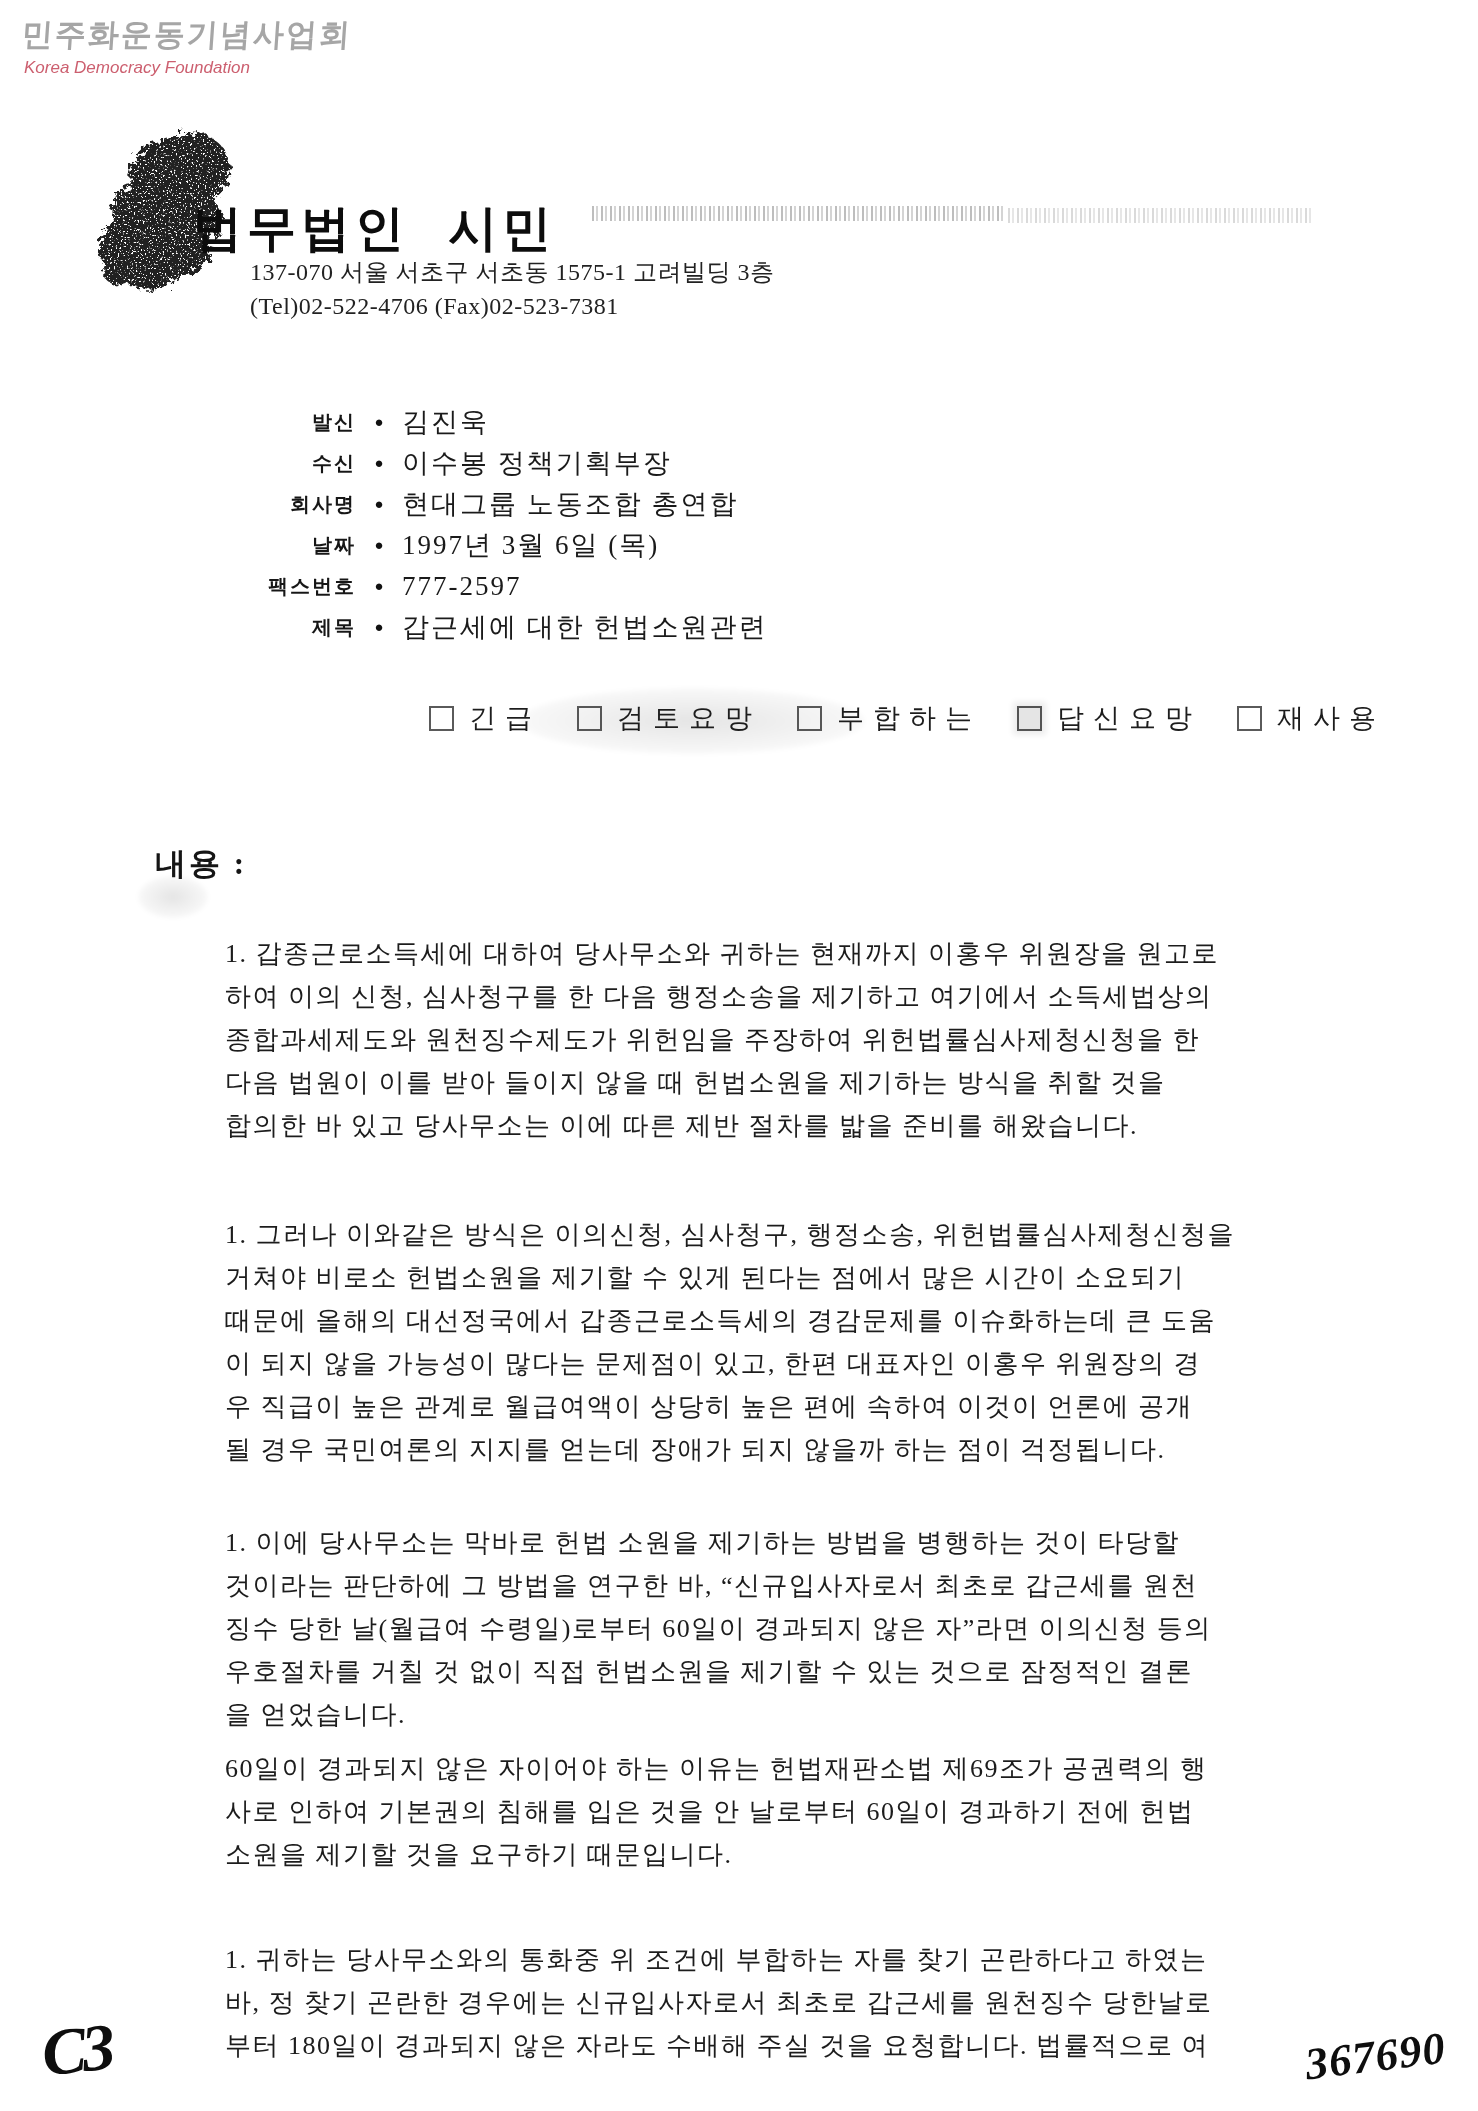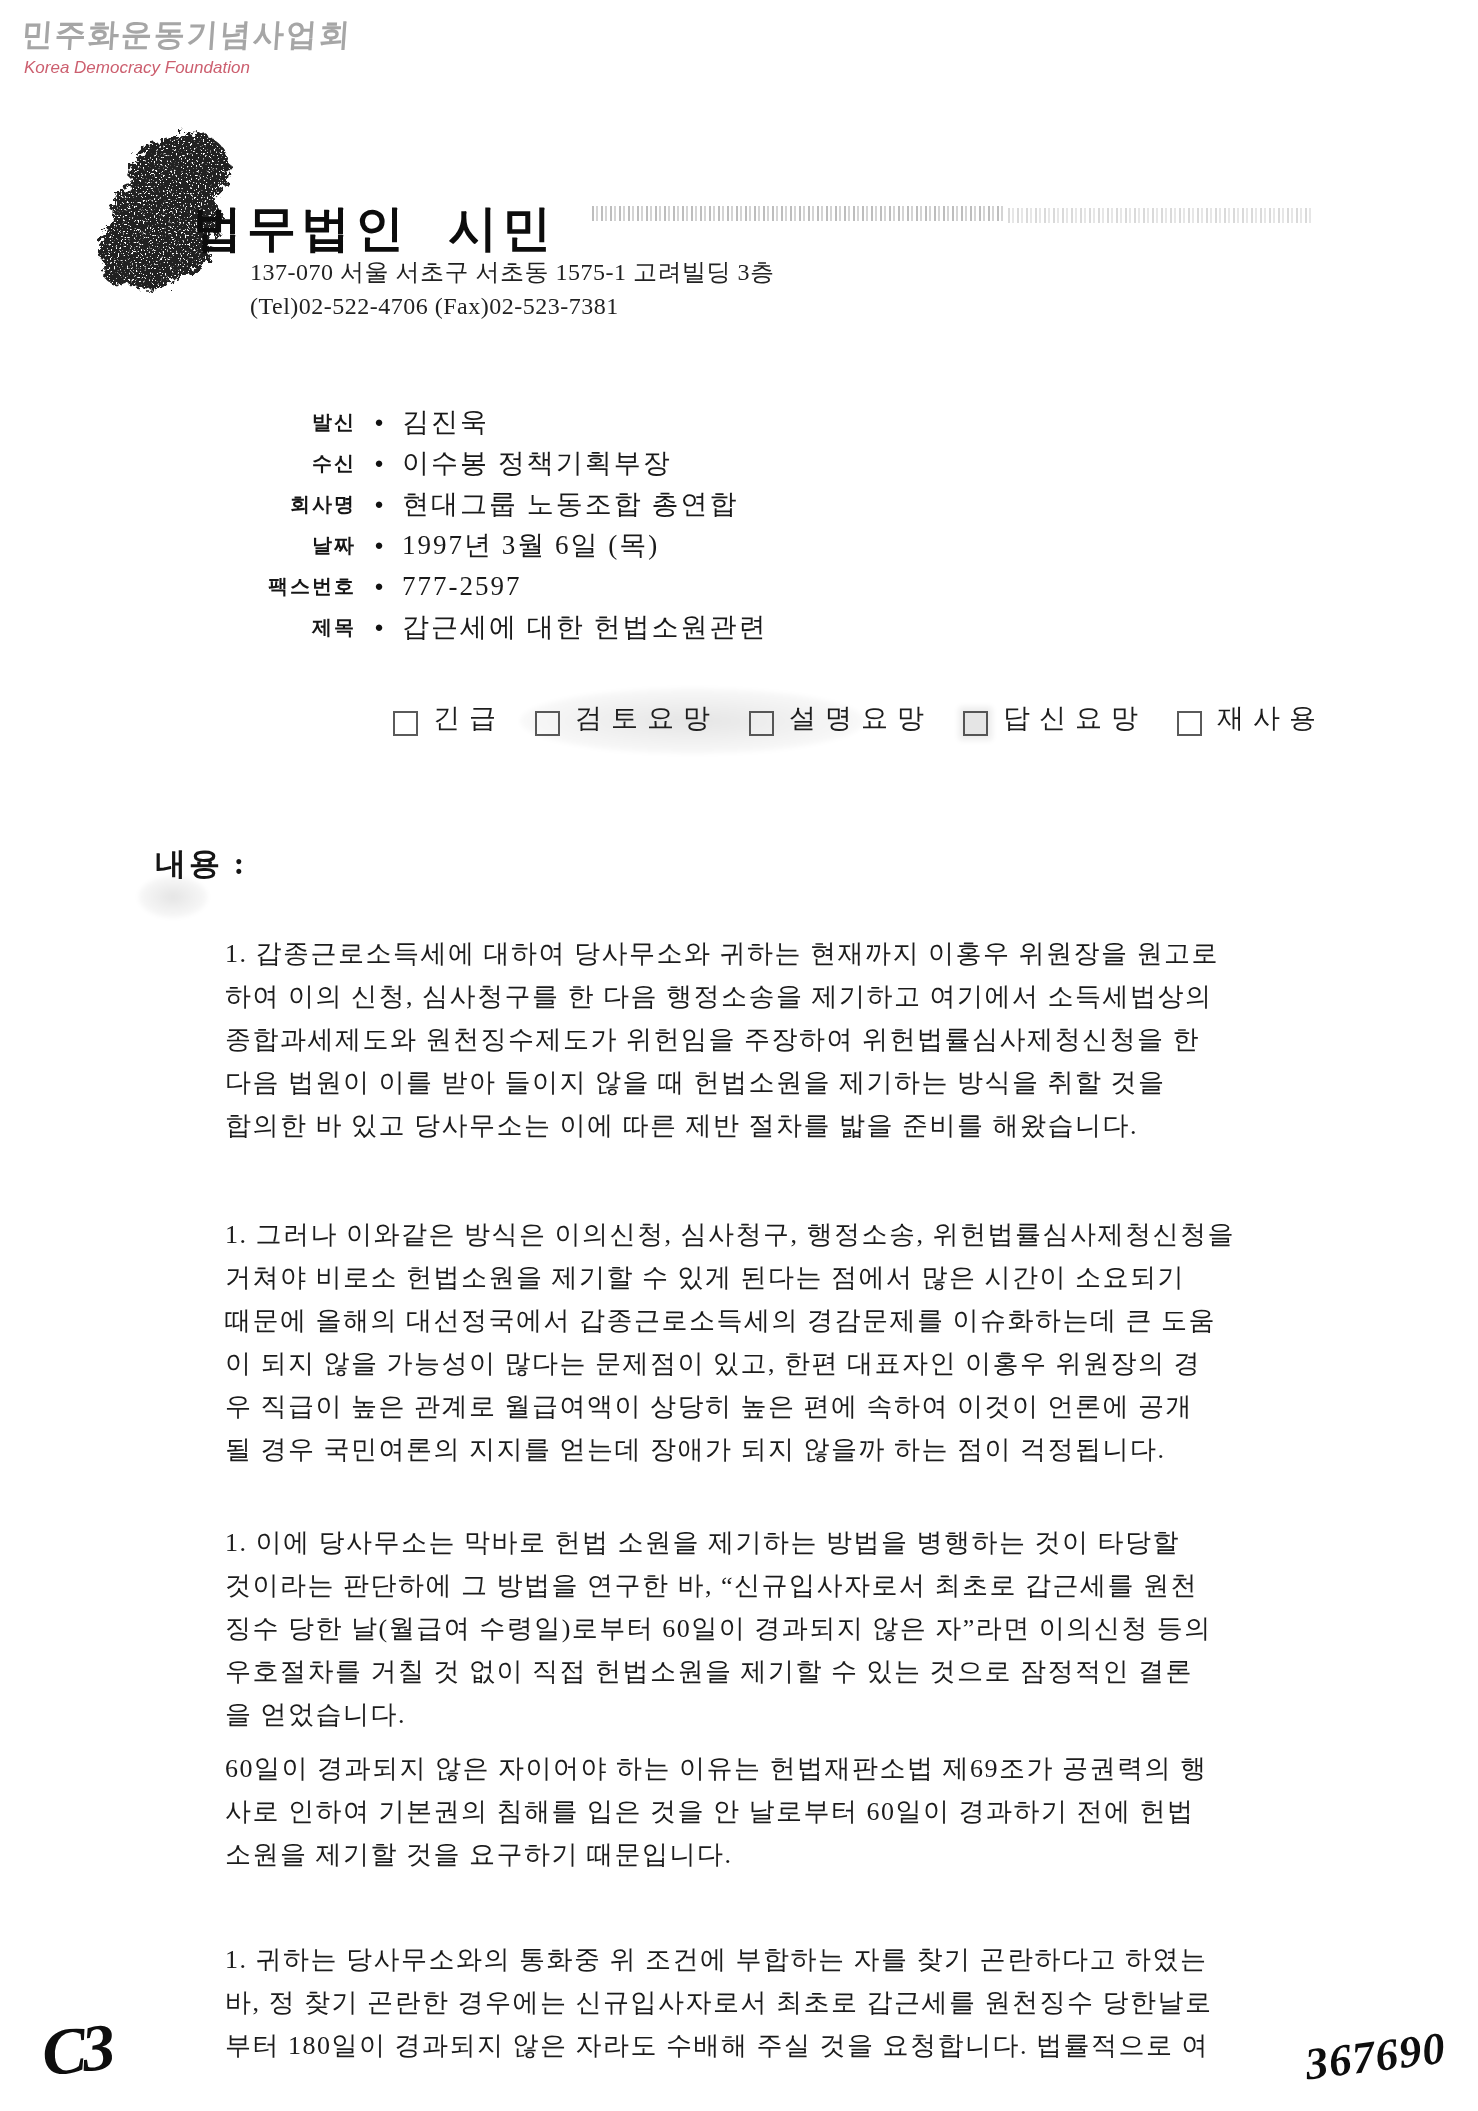--- a/index.html
+++ b/index.html
@@ -59,21 +59,21 @@
     font-size:20px; font-weight:600; letter-spacing:2px; color:#161616;
   }
   .fbullet { display:inline-block; width:46px; text-align:center; font-size:15px; color:#111; }
   .fvalue { font-size:27px; letter-spacing:2px; color:#1a1a1a; white-space:nowrap; }
 
   
   .checks {
     position:absolute; left:393px; top:700px; width:932px;
     display:flex; justify-content:space-between; align-items:center;
   }
-  .check-group { display:flex; align-items:flex-end; position:relative; }
+  .check-group { display:flex; align-items:center; position:relative;margin-left:36px; }
   .cbox {
     width:25px; height:25px; box-sizing:border-box;
     border:2.5px solid rgba(35,35,35,.75); margin-right:15px;
     background:transparent;
   }
   .cbox.smudged { background:rgba(0,0,0,.10); box-shadow:0 0 6px 4px rgba(0,0,0,.08); }
   .clabel { font-size:27px; letter-spacing:9px; color:#1d1d1d; white-space:nowrap; }
 
   .smudge {
     position:absolute; border-radius:50%;
@@ -184,21 +184,21 @@
     <div class="check-group">
       <span class="cbox"></span>
       <span class="clabel">긴급</span>
     </div>
     <div class="check-group">
       <span class="cbox"></span>
       <span class="clabel">검토요망</span>
     </div>
     <div class="check-group">
       <span class="cbox"></span>
-      <span class="clabel">설명요망</span>
+      <span class="clabel">부합하는</span>
     </div>
     <div class="check-group">
       <span class="cbox smudged"></span>
       <span class="clabel">답신요망</span>
     </div>
     <div class="check-group">
       <span class="cbox"></span>
       <span class="clabel">재사용</span>
     </div>
   </div>

